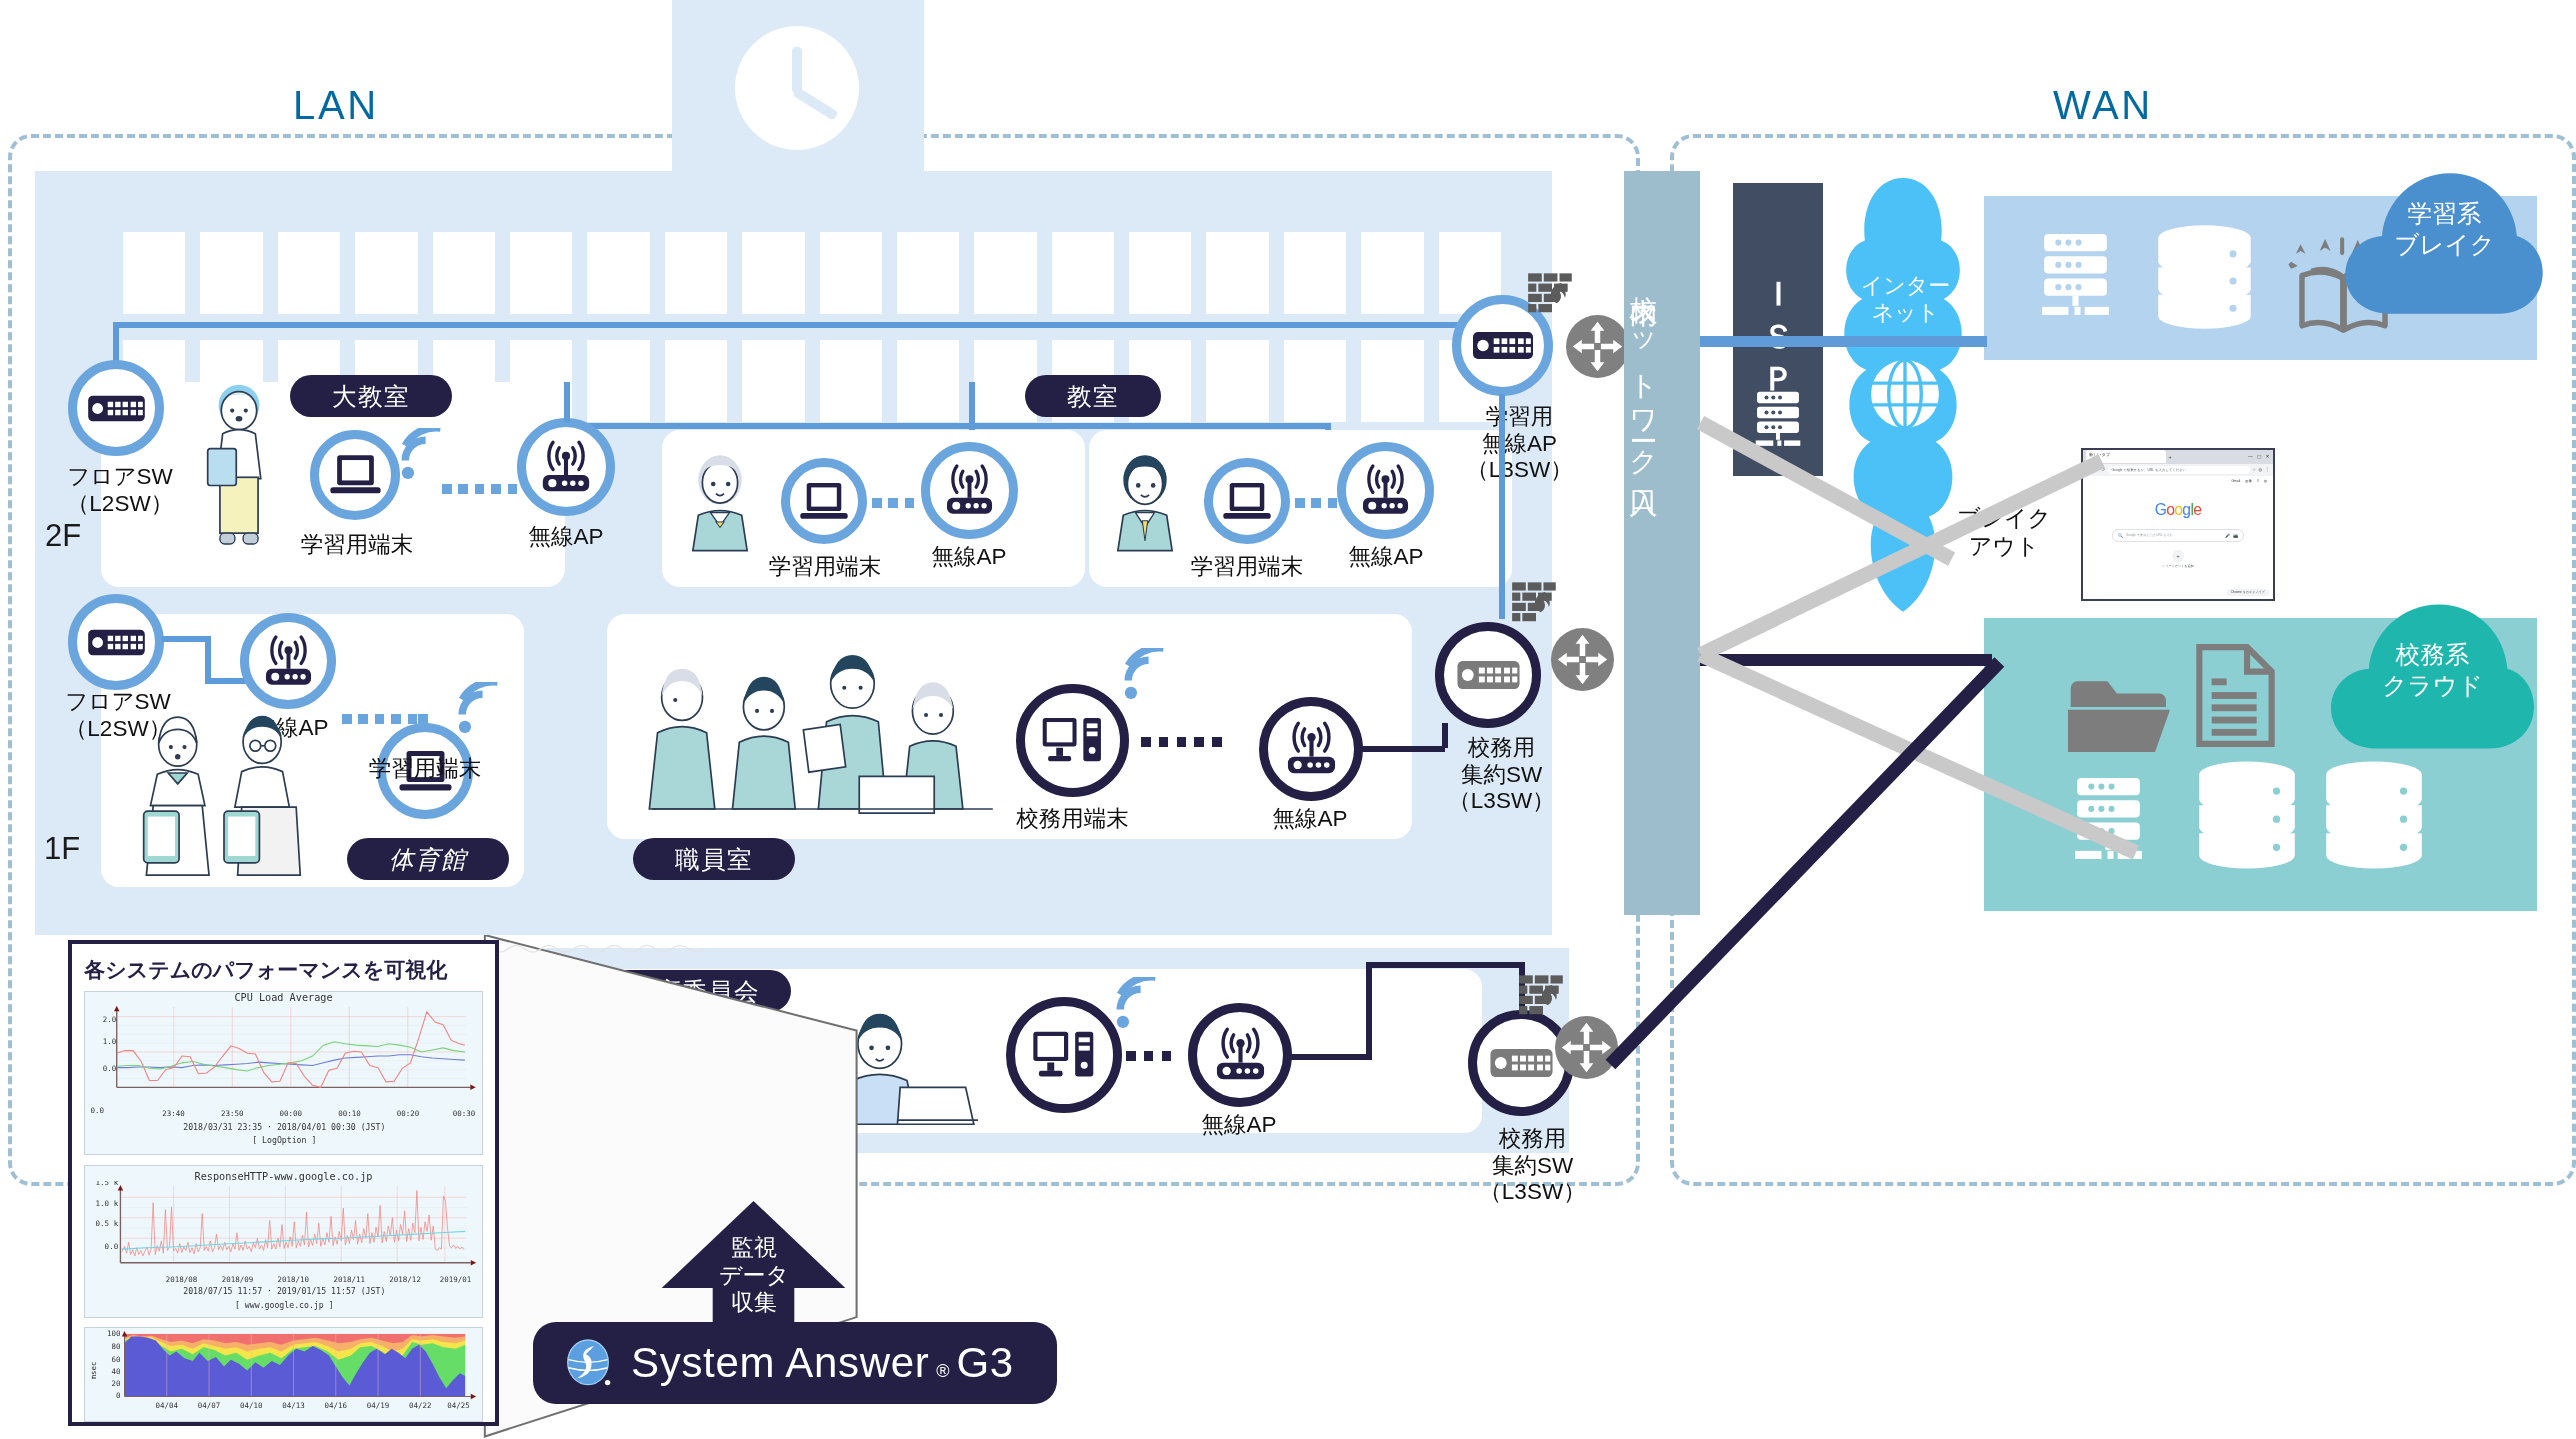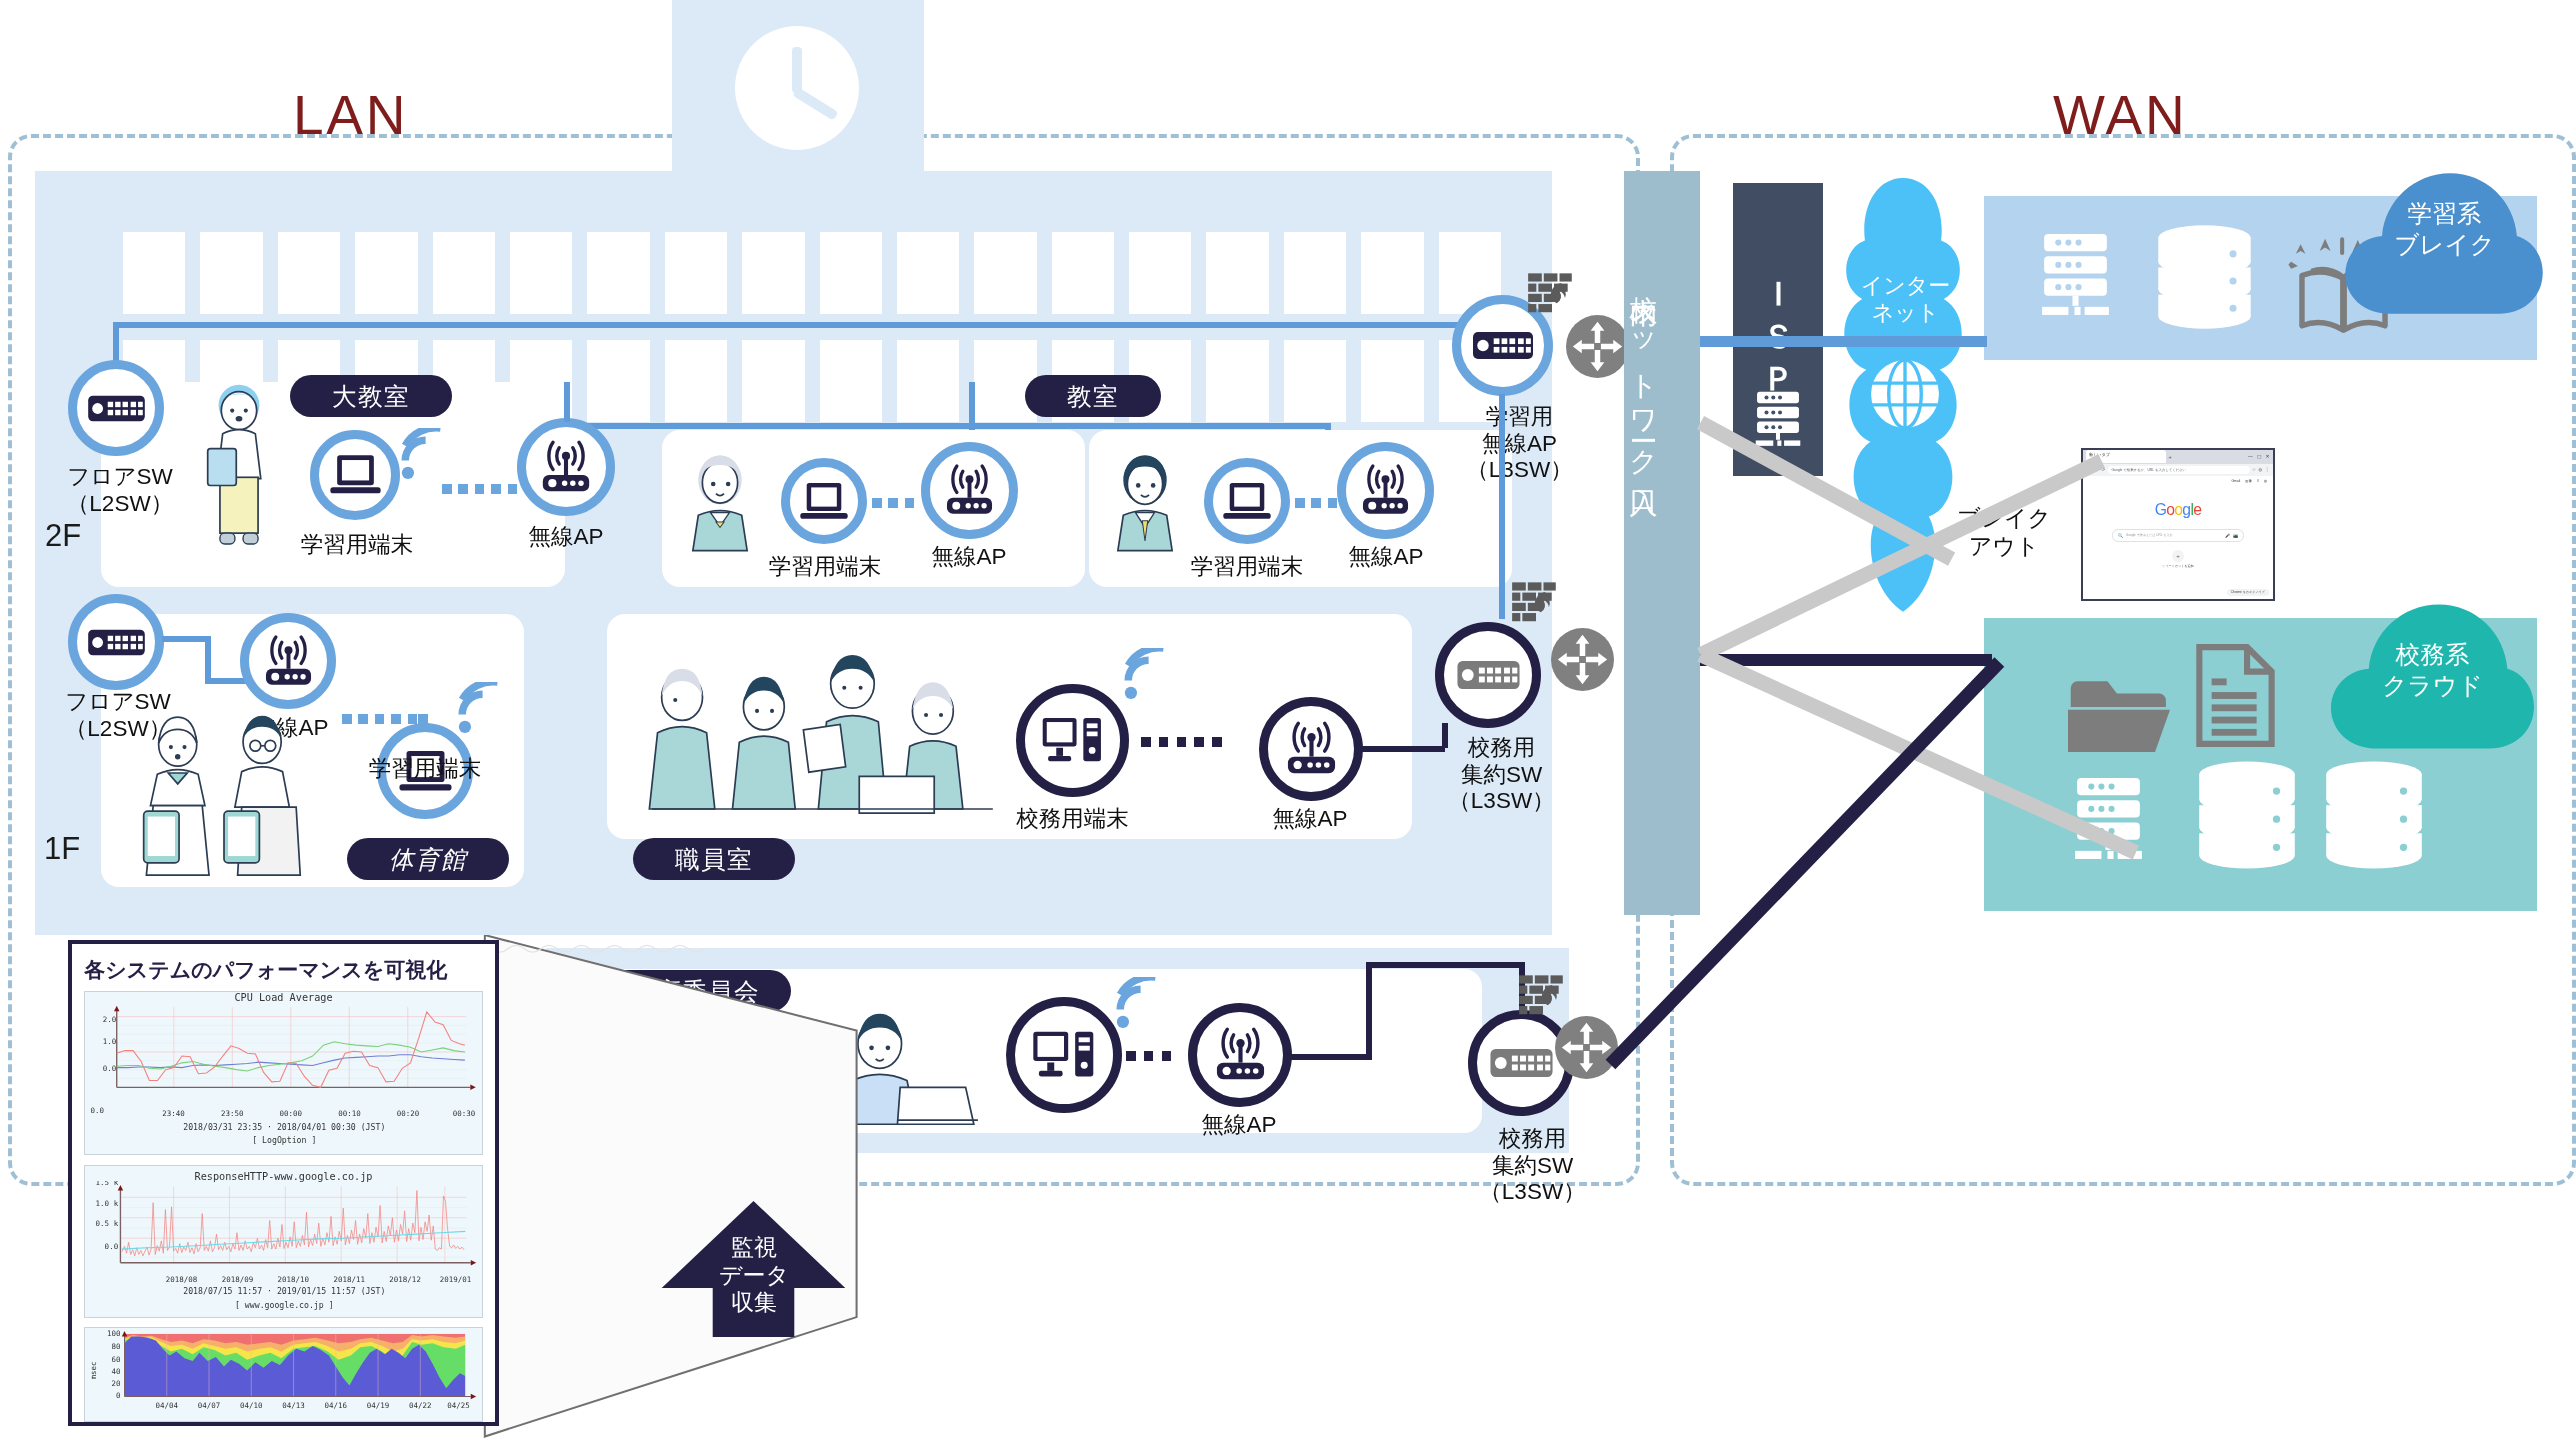--- a/index.html
+++ b/index.html
@@ -3,21 +3,21 @@
 <meta charset="utf-8">
 <title>School Network Diagram</title>
 <style>
   html,body{margin:0;padding:0;background:#ffffff;}
   body{font-family:"Liberation Sans","DejaVu Sans",sans-serif;}
   #stage{position:relative;width:2576px;height:1439px;background:#fff;overflow:hidden;}
   .abs{position:absolute;}
 
   
   .zone{border:4.1px dashed #9fc0d4;border-radius:23px;}
-  .zone-label{color:#7f1d1d;font-size:55px;letter-spacing:2.7px;font-weight:400;}
+  .zone-label{color:#0369a1;font-size:40px;letter-spacing:2.7px;font-weight:400;}
 
   
   .bldg-body{background:#dce9f6;}
   .tower{background:#dce9f6;}
   .clock{background:#ffffff;border-radius:50%;}
   .clock .hand{position:absolute;background:#dce9f6;border-radius:4.1px;}
   .win{background:#ffffff;}
   .floorbox{background:#ffffff;border-radius:18px;}
   .floor-tag{font-size:31px;color:#1b1b1b;font-weight:400;}
 
@@ -1175,15 +1175,30 @@
      </div>
   </div>
 
   <svg class="abs" style="left:648px;top:1201px;" width="211" height="136" viewBox="0 0 310 200">
      <path d="M155 0 L290 128 H215 V200 H95 V128 H20 Z" fill="#241f45"></path>
   </svg>
   <div class="abs arrow-lbl" style="left:696px;top:1236px;width:116px;font-family:Liberation Mono, monospace;">監視
 データ
 収集</div>
 
+  <div class="abs sa" style="left:533px;top:1322px;width:464px;height:82px;">
+     <svg width="50" height="50" viewBox="0 0 74 74">
+        <ellipse cx="37" cy="36" rx="30" ry="33" fill="#5c9fe0"></ellipse>
+        <ellipse cx="37" cy="36" rx="30" ry="33" fill="none" stroke="#9ecbf0" stroke-width="2"></ellipse>
+        <path d="M46 12 q-22 6 -14 22 q8 14 -12 26 q20 -4 22 -18 q2 -14 -8 -18 q8 -8 12 -12z" fill="#fff"></path>
+        <path d="M8 32 q30 8 58 0" fill="none" stroke="#fff" stroke-width="2"></path>
+        <path d="M8 44 q30 8 58 0" fill="none" stroke="#fff" stroke-width="2"></path>
+        <circle cx="66" cy="66" r="4" fill="#fff"></circle>
+     </svg>
+     <div style="display:flex;align-items:baseline;gap:6.8px;">
+       <span class="nm">System Answer</span>
+       <span style="color:#fff;font-size:18px;">®</span>
+       <span class="nm">G3</span>
+     </div>
+  </div>
 
 </div>
 
 
 </body></html>

